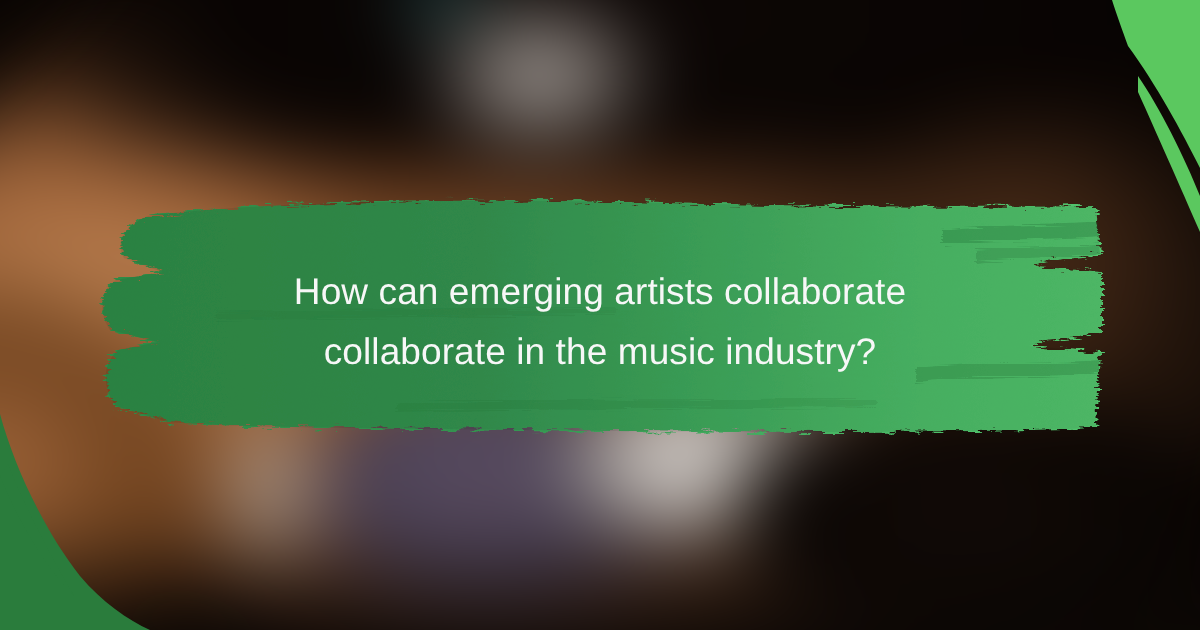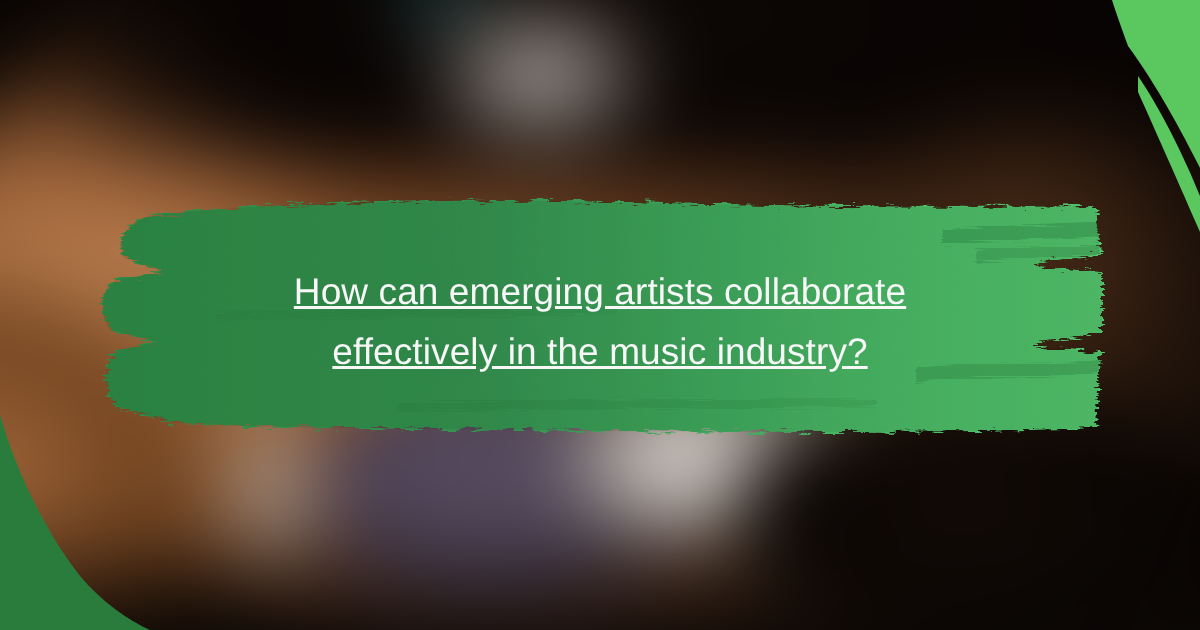--- a/index.html
+++ b/index.html
@@ -61,21 +61,21 @@
     top: 262px;
     width: 900px;
     text-align: center;
     color: #f7f7f7;
     font-size: 37px;
     line-height: 1.62;
     font-weight: 400;
     letter-spacing: 0.1px;
     text-rendering: geometricPrecision;
   }
-  .headline .line { display: block; white-space: nowrap; text-decoration: underline; }
+  .headline .line { display: block; white-space: nowrap; }
 </style>
 </head>
 <body>
 
 <div class="canvas">
 
   <div class="bg-photo">
     <div class="bg-layer bg-base"></div>
 
     <div class="bg-layer">
@@ -222,16 +222,16 @@
       </g>
 
       <g clip-path="url(#bodyClip)">
         <rect x="0" y="0" width="1010" height="248" fill="#000" opacity="0.07" style="mask:none"></rect>
       </g>
     </svg>
   </div>
 
   <div class="headline">
     <span class="line">How can emerging artists collaborate</span>
-    <span class="line">effectively in the music industry?</span>
+    <span class="line">collaborate in the music industry?</span>
   </div>
 
 </div>
 
 </body></html>

